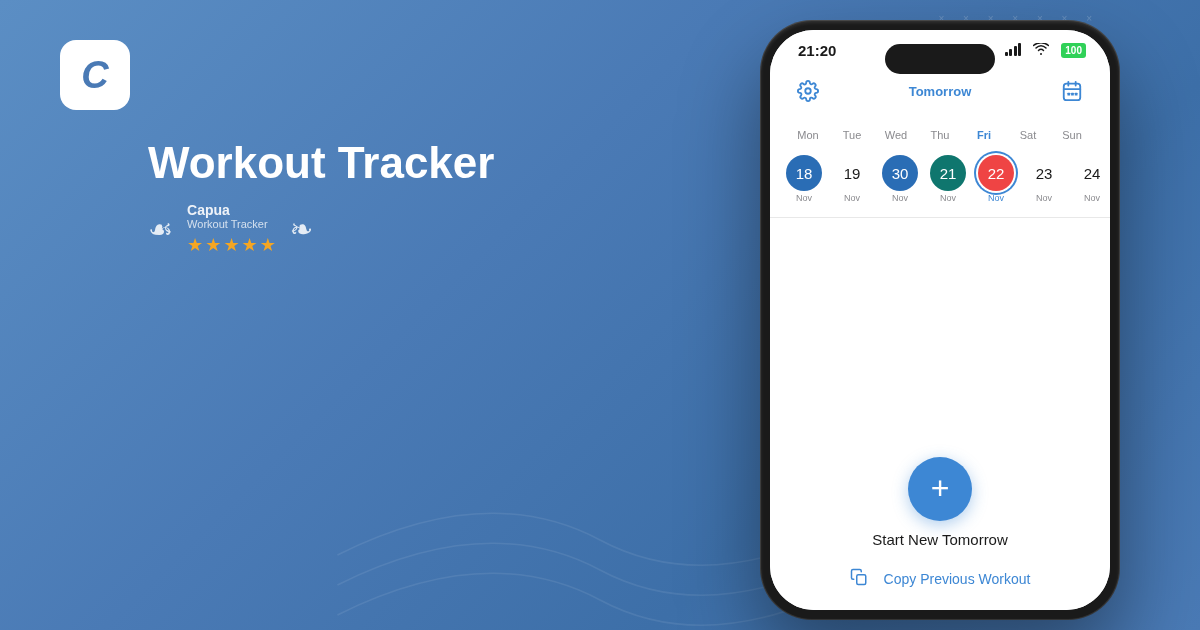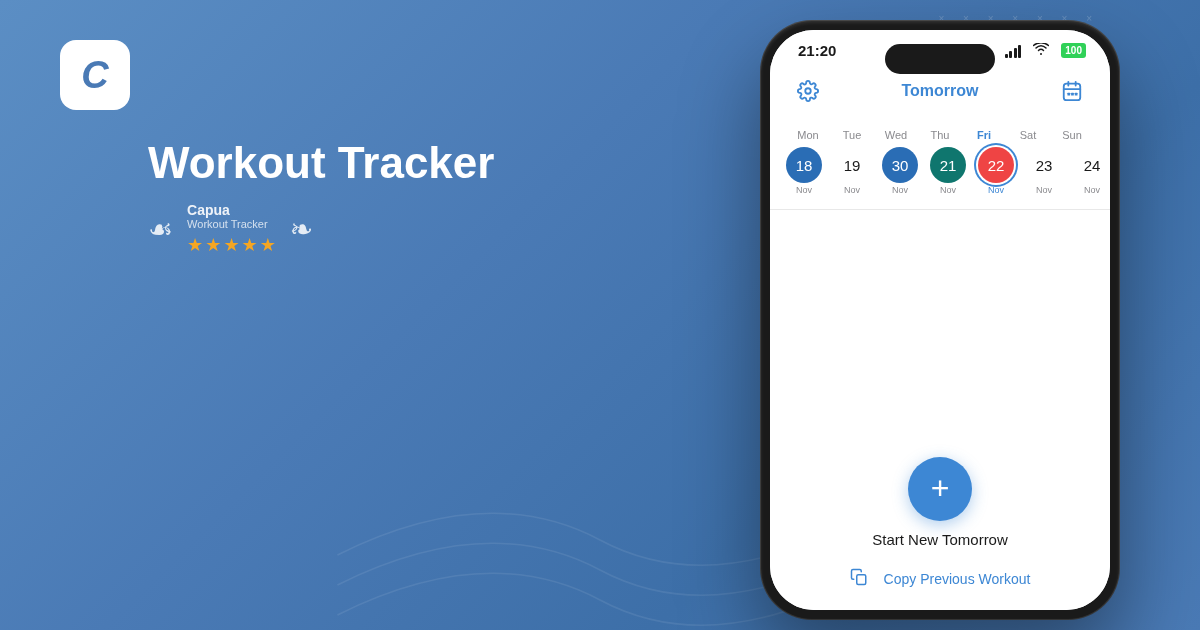--- a/index.html
+++ b/index.html
@@ -166,21 +166,21 @@
     }
 
     .status-time {
       font-size: 15px;
       font-weight: 600;
       color: #1a1a1a;
     }
 
     .status-icons {
       display: flex;
-      align-items: flex-end;
+      align-items: flex-start;
       gap: 12px;
     }
 
     .signal-bars {
       display: flex;
       align-items: flex-end;
       gap: 1.5px;
     }
 
     .signal-bar {
@@ -232,21 +232,21 @@
       width: 36px;
       height: 36px;
       display: flex;
       align-items: center;
       justify-content: center;
       font-size: 22px;
       color: #4a7ab5;
     }
 
     .header-title {
-      font-size: 16px;
+      font-size: 13px;
       font-weight: 600;
       color: #3d87d4;
     }
 
     .calendar-btn {
       width: 36px;
       height: 36px;
       display: flex;
       align-items: center;
       justify-content: center;
@@ -258,21 +258,21 @@
     .calendar-strip {
       background: white;
       padding: 8px 16px 14px;
       border-bottom: 1px solid #e8e8e8;
     }
 
     .day-labels {
       display: grid;
       grid-template-columns: repeat(7, 1fr);
       text-align: center;
-      margin-bottom: 6px;
+      margin-bottom: 14px;
     }
 
     .day-label {
       font-size: 11px;
       color: #8a8a8e;
       font-weight: 500;
     }
 
     .day-numbers {
       display: grid;

